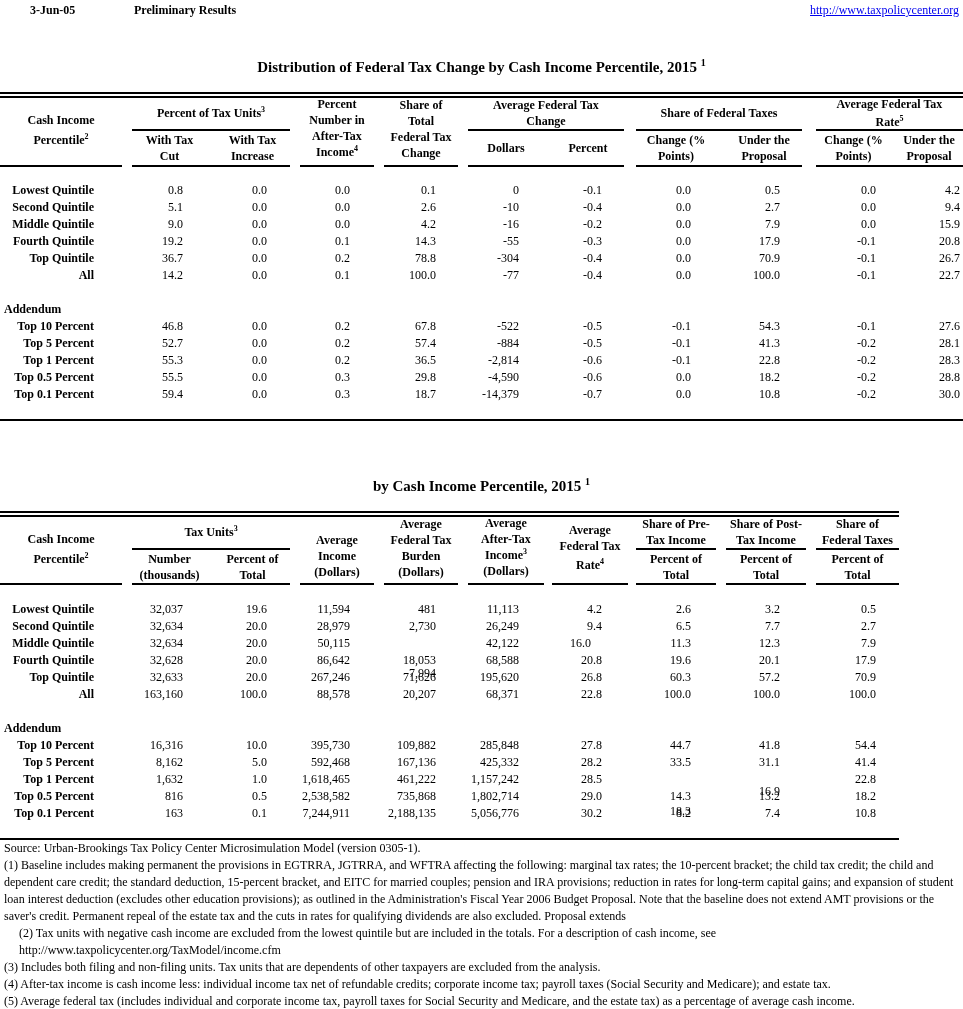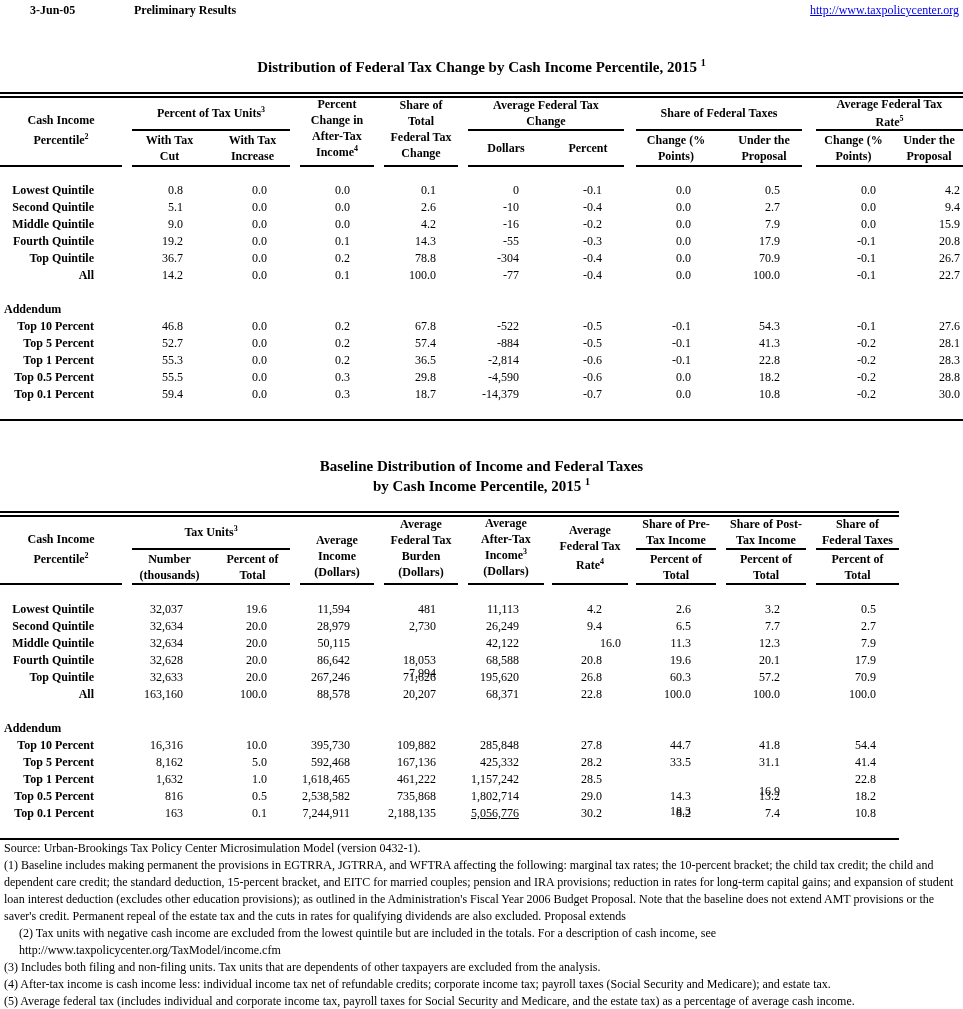--- a/index.html
+++ b/index.html
@@ -41,21 +41,21 @@
   <div class="th" style="left:132px;width:158px;top:105px;">
     <span>Percent of Tax Units</span><sup>3</sup>
   </div>
   <div class="th" style="left:132px;width:75px;top:132px;">
     <span>With Tax</span><br><span>Cut</span>
   </div>
   <div class="th" style="left:215px;width:75px;top:132px;">
     <span>With Tax</span><br><span>Increase</span>
   </div>
   <div class="th" style="left:300px;width:74px;top:96px;">
-    <span>Percent</span><br><span>Change in</span><br><span>After-Tax</span><br><span>Income</span><sup>4</sup>
+    <span>Percent</span><br><span>Number in</span><br><span>After-Tax</span><br><span>Income</span><sup>4</sup>
   </div>
   <div class="th" style="left:384px;width:74px;top:97px;">
     <span>Share of</span><br><span>Total</span><br><span>Federal Tax</span><br><span>Change</span>
   </div>
   <div class="th" style="left:468px;width:156px;top:97px;">
     <span>Average Federal Tax</span><br><span>Change</span>
   </div>
   <div class="th" style="left:468px;width:76px;top:140px;">Dollars</div>
   <div class="th" style="left:548px;width:80px;top:140px;">Percent</div>
   <div class="th" style="left:636px;width:166px;top:105px;">Share of Federal Taxes</div>
@@ -208,21 +208,21 @@
     <div class="cell" style="right:444px;top:387px;white-space:nowrap;">-14,379</div>
     <div class="cell" style="right:361px;top:387px;white-space:nowrap;">-0.7</div>
     <div class="cell" style="right:272px;top:387px;white-space:nowrap;">0.0</div>
     <div class="cell" style="right:183px;top:387px;white-space:nowrap;">10.8</div>
     <div class="cell" style="right:87px;top:387px;white-space:nowrap;">-0.2</div>
     <div class="cell" style="right:3px;top:387px;white-space:nowrap;">30.0</div>
   </div>
 <div class="hline" style="left:0;top:419px;width:963px;"></div>
 
 <div class="abs title" style="top:456px;">
-  <span>Baseline Distribution of Income and Federal Taxes</span><br>
+  <br>
   <span>by Cash Income Percentile, 2015</span> <sup>1</sup>
 </div>
 
 <div class="dbl" style="left:0;top:511px;width:899px;"></div>
 
 <div id="t2-head">
   <div class="th" style="left:0;width:122px;top:531px;">
     <span>Cash Income</span><br><span style="display:inline-block;margin-top:4px">Percentile</span><sup>2</sup>
   </div>
   <div class="th" style="left:132px;width:158px;top:524px;">
@@ -300,21 +300,21 @@
     <div class="cell" style="right:361px;top:619px;white-space:nowrap;">9.4</div>
     <div class="cell" style="right:272px;top:619px;white-space:nowrap;">6.5</div>
     <div class="cell" style="right:183px;top:619px;white-space:nowrap;">7.7</div>
     <div class="cell" style="right:87px;top:619px;white-space:nowrap;">2.7</div>
     <div class="rowlbl" style="right:869px;top:636px;white-space:nowrap;">Middle Quintile</div>
     <div class="cell" style="right:780px;top:636px;white-space:nowrap;">32,634</div>
     <div class="cell" style="right:696px;top:636px;white-space:nowrap;">20.0</div>
     <div class="cell" style="right:613px;top:636px;white-space:nowrap;">50,115</div>
     <div class="cell" style="right:527px;top:636px;white-space:nowrap;margin-top:30px;">7,994</div>
     <div class="cell" style="right:444px;top:636px;white-space:nowrap;">42,122</div>
-    <div class="cell" style="right:342px;top:636px;white-space:nowrap;">16.0</div>
+    <div class="cell" style="right:372px;top:636px;white-space:nowrap;">16.0</div>
     <div class="cell" style="right:272px;top:636px;white-space:nowrap;">11.3</div>
     <div class="cell" style="right:183px;top:636px;white-space:nowrap;">12.3</div>
     <div class="cell" style="right:87px;top:636px;white-space:nowrap;">7.9</div>
     <div class="rowlbl" style="right:869px;top:653px;white-space:nowrap;">Fourth Quintile</div>
     <div class="cell" style="right:780px;top:653px;white-space:nowrap;">32,628</div>
     <div class="cell" style="right:696px;top:653px;white-space:nowrap;">20.0</div>
     <div class="cell" style="right:613px;top:653px;white-space:nowrap;">86,642</div>
     <div class="cell" style="right:527px;top:653px;white-space:nowrap;">18,053</div>
     <div class="cell" style="right:444px;top:653px;white-space:nowrap;">68,588</div>
     <div class="cell" style="right:361px;top:653px;white-space:nowrap;">20.8</div>
@@ -380,26 +380,26 @@
     <div class="cell" style="right:444px;top:789px;white-space:nowrap;">1,802,714</div>
     <div class="cell" style="right:361px;top:789px;white-space:nowrap;">29.0</div>
     <div class="cell" style="right:272px;top:789px;white-space:nowrap;">14.3</div>
     <div class="cell" style="right:183px;top:789px;white-space:nowrap;">13.2</div>
     <div class="cell" style="right:87px;top:789px;white-space:nowrap;">18.2</div>
     <div class="rowlbl" style="right:869px;top:806px;white-space:nowrap;">Top 0.1 Percent</div>
     <div class="cell" style="right:780px;top:806px;white-space:nowrap;">163</div>
     <div class="cell" style="right:696px;top:806px;white-space:nowrap;">0.1</div>
     <div class="cell" style="right:613px;top:806px;white-space:nowrap;">7,244,911</div>
     <div class="cell" style="right:527px;top:806px;white-space:nowrap;">2,188,135</div>
-    <div class="cell" style="right:444px;top:806px;white-space:nowrap;text-decoration:underline;">5,056,776</div>
+    <div class="cell" style="right:444px;top:806px;white-space:nowrap;">5,056,776</div>
     <div class="cell" style="right:361px;top:806px;white-space:nowrap;margin-left:36px;">30.2</div>
     <div class="cell" style="right:272px;top:806px;white-space:nowrap;">8.2</div>
     <div class="cell" style="right:183px;top:806px;white-space:nowrap;">7.4</div>
     <div class="cell" style="right:87px;top:806px;white-space:nowrap;">10.8</div>
   </div>
 <div class="hline" style="left:0;top:838px;width:899px;"></div>
 
-<div class="note" style="top:840px;">Source: Urban-Brookings Tax Policy Center Microsimulation Model (version 0432-1).</div>
+<div class="note" style="top:840px;">Source: Urban-Brookings Tax Policy Center Microsimulation Model (version 0305-1).</div>
 <div class="note" style="top:857px;">(1) Baseline includes making permanent the provisions in EGTRRA, JGTRRA, and WFTRA affecting the following: marginal tax rates; the 10-percent bracket; the child tax credit; the child and dependent care credit; the standard deduction, 15-percent bracket, and EITC for married couples; pension and IRA provisions; reduction in rates for long-term capital gains; and expansion of student loan interest deduction (excludes other education provisions); as outlined in the Administration's Fiscal Year 2006 Budget Proposal.  Note that the baseline does not extend AMT provisions or the saver's credit. Permanent repeal of the estate tax and the cuts in rates for qualifying dividends are also excluded.  Proposal extends</div>
 <div class="note" style="top:925px;width:800px;margin-left:15px;">(2) Tax units with negative cash income are excluded from the lowest quintile but are included in the totals. For a description of cash income, see http://www.taxpolicycenter.org/TaxModel/income.cfm</div>
 <div class="note" style="top:959px;">(3) Includes both filing and non-filing units.  Tax units that are dependents of other taxpayers are excluded from the analysis.</div>
 <div class="note" style="top:976px;">(4) After-tax income is cash income less: individual income tax net of refundable credits; corporate income tax; payroll taxes (Social Security and Medicare); and estate tax.</div>
 <div class="note" style="top:993px;">(5) Average federal tax (includes individual and corporate income tax, payroll taxes for Social Security and Medicare, and the estate tax) as a percentage of average cash income.</div>
 
 </body></html>

